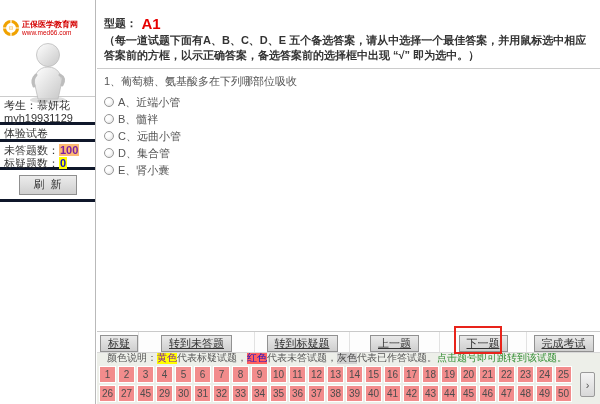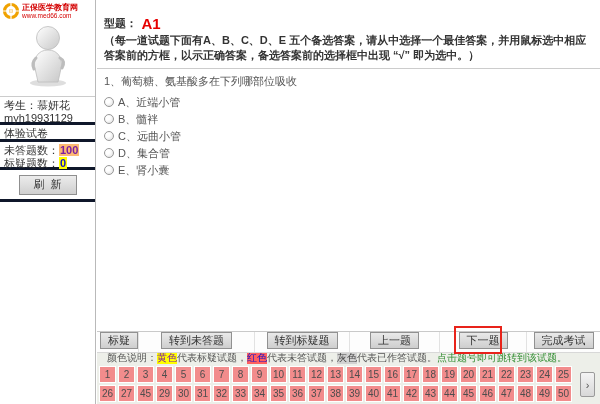--- a/index.html
+++ b/index.html
@@ -5,21 +5,21 @@
   * { margin:0; padding:0; box-sizing:border-box; }
   html,body { width:600px; height:404px; }
   body {
     position:relative; overflow:hidden; background:#fff;
     font-family:"Liberation Sans","DejaVu Sans",sans-serif; color:#333;
   }
   
   #sidebar { position:absolute; left:0; top:0; width:96px; height:404px;
     background:#fff; border-right:1px solid #b9b9b9; font-size:11px; }
   .sec { border-bottom:3px solid #0f172a; padding:2px 4px; line-height:13px; }
-  .sec-top { height:97px; border-bottom:1px solid #ccc; padding:0 2px; text-align:center; }
+  .sec-top { height:97px; border-bottom:1px solid #ccc; padding:17px 2px; text-align:center; }
   .logo-row { display:flex; align-items:center; gap:2px; height:22px; }
   .logo-txt { text-align:left; }
   .logo-brand { font-size:8px; font-weight:bold; color:#d40000; line-height:9px; white-space:nowrap; }
   .logo-site  { font-size:6.5px; color:#d40000; line-height:8px; white-space:nowrap; }
   .avatar-wrap { height:68px; display:flex; align-items:center; justify-content:center; }
   .sec2 { height:28px; }
   .sec3 { height:17px; }
   .sec4 { height:64px; }
   .sec5 { height:28px; }
   .sec6 { height:32px; display:flex; align-items:center; justify-content:center; }
@@ -36,21 +36,21 @@
   .instructions { font-size:11px; font-weight:bold; color:#333; line-height:15px;
     padding:1px 7px 5px; border-bottom:1px solid #ccc; }
   .qblock { padding:5px 7px; font-size:11px; color:#555; }
   .stem { margin-bottom:7px; }
   .opt { display:flex; align-items:center; gap:4px; margin-bottom:5px; height:12px; }
   .radio { width:10px; height:10px; border-radius:50%; border:1px solid #979797; flex:0 0 auto;
     background:radial-gradient(circle at 35% 35%, #ffffff 30%, #dcdcdc); cursor:pointer; }
   
   #bottom { position:absolute; left:97px; right:0; top:331px; bottom:0; display:flex; flex-direction:column; }
   .toolbar { height:22px; border-top:1px solid #c9c9c9; background:#fdfdfd; display:flex; align-items:stretch; }
-  .tcell { display:flex; align-items:flex-start; justify-content:center; border-right:1px solid #e2e2e2; }
+  .tcell { display:flex; align-items:flex-end; justify-content:center; border-right:1px solid #e2e2e2;text-decoration:underline; }
   .tcell:nth-child(1){ width:42px; justify-content:flex-start; padding-left:3px; }
   .tcell:nth-child(2){ width:116px; }
   .tcell:nth-child(3){ width:95px; }
   .tcell:nth-child(4){ width:90px; }
   .tcell:nth-child(5){ width:87px; }
   .tcell:nth-child(6){ flex:1; border-right:none; }
   .btn { font-size:11px; color:#333; background:linear-gradient(#e9e9e9,#cecece);
     border:1px solid #919191; padding:1px 7px; height:17px; line-height:13px; cursor:pointer; white-space:nowrap; }
   .legend { height:13px; background:#edefe9; border-top:1px solid #d8d8d8; display:flex; align-items:center;
     font-size:10px; color:#555; white-space:nowrap; padding-left:10px; overflow:hidden; }

